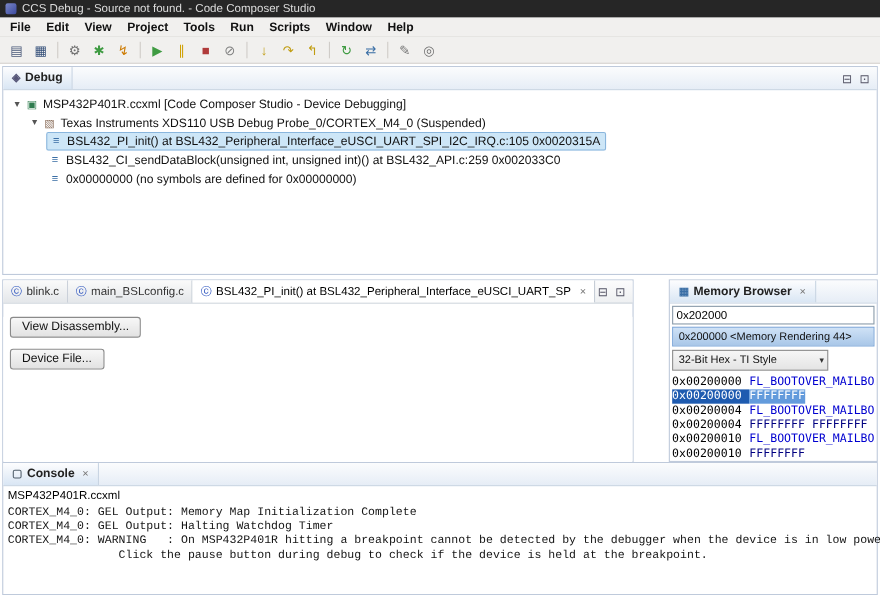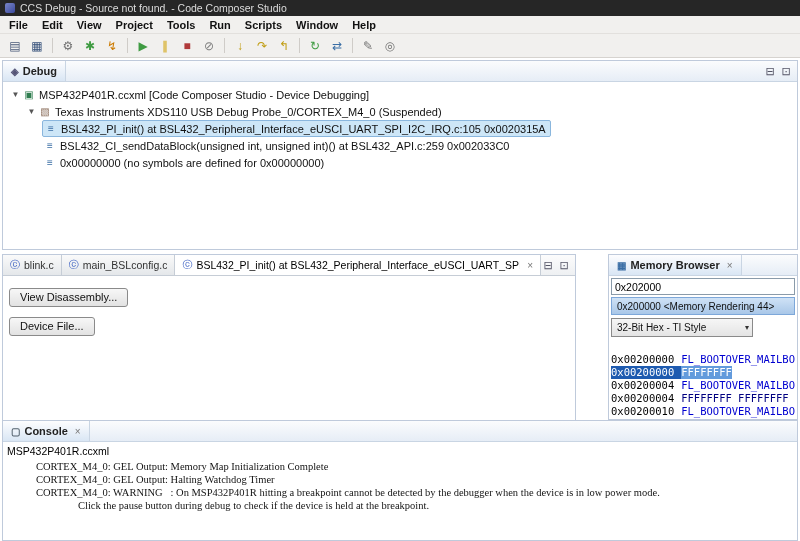--- a/index.html
+++ b/index.html
@@ -74,35 +74,35 @@
   .addr-input{width:100%;box-sizing:border-box;height:17px;border:1px solid #8a9baa;
               font-size:10.5px;padding:0 3px;font-family:"Liberation Sans",sans-serif;}
   .rend-tabs{margin-top:2px;display:flex;}
   .rend-tab{flex:1;display:flex;align-items:center;height:16px;padding:0 5px;
             background:linear-gradient(#cfe2f6,#a9c7e8);border:1px solid #7da7d9;
             font-size:10px;white-space:nowrap;overflow:hidden;}
   .fmt-select{margin-top:3px;width:132px;height:17px;display:flex;align-items:center;
               justify-content:space-between;border:1px solid #8a8a8a;
               background:linear-gradient(#f6f6f6,#e4e4e4);padding:0 3px 0 5px;font-size:10px;text-align:center;}
   .fmt-arrow{font-size:8px;color:#333;}
-  .mem-rows{margin-top:16px;font-family:"DejaVu Sans Mono",monospace;font-size:10.5px;
+  .mem-rows{margin-top:4px;font-family:"DejaVu Sans Mono",monospace;font-size:10.5px;
             line-height:13px;white-space:nowrap;overflow:hidden;}
   .mrow{display:flex;}
   .maddr{color:#000;margin-right:7px;flex:0 0 auto;}
   .mval.label{color:#0000d0;}
   .mval.hex{color:#000080;}
   .maddr.sel{background:#1e5bb0;color:#fff;margin-right:0;padding-right:7px;}
   .mval.sel{background:#639bdc;color:#fff;}
 
   
   #console-panel{top:420px;left:2px;right:2px;bottom:0;}
   .console-body{padding:2px 4px;}
   .console-title{font-size:10.5px;padding:1px 0 3px 0;color:#000;}
-  .cline{font-family:Liberation Serif, serif;font-size:10.5px;line-height:13px;
-         white-space:pre;color:#141414;margin-left:29px;}
+  .cline{font-family:Liberation Mono, monospace;font-size:10.5px;line-height:13px;
+         white-space:pre;color:#141414;}
 </style>
 </head>
 <body>
 
 <div id="app">
 
   <div class="titlebar">
     <span class="app-icon"></span>
     <span>CCS Debug - Source not found. - Code Composer Studio</span>
   </div>

